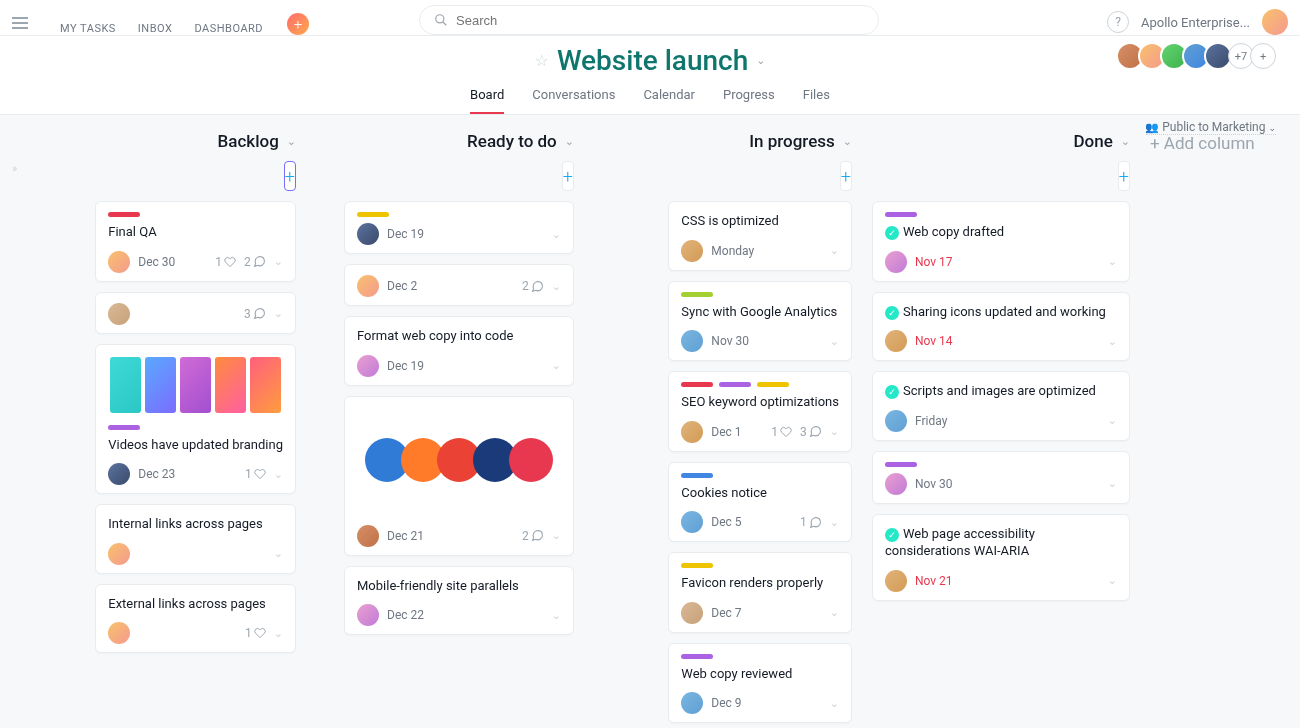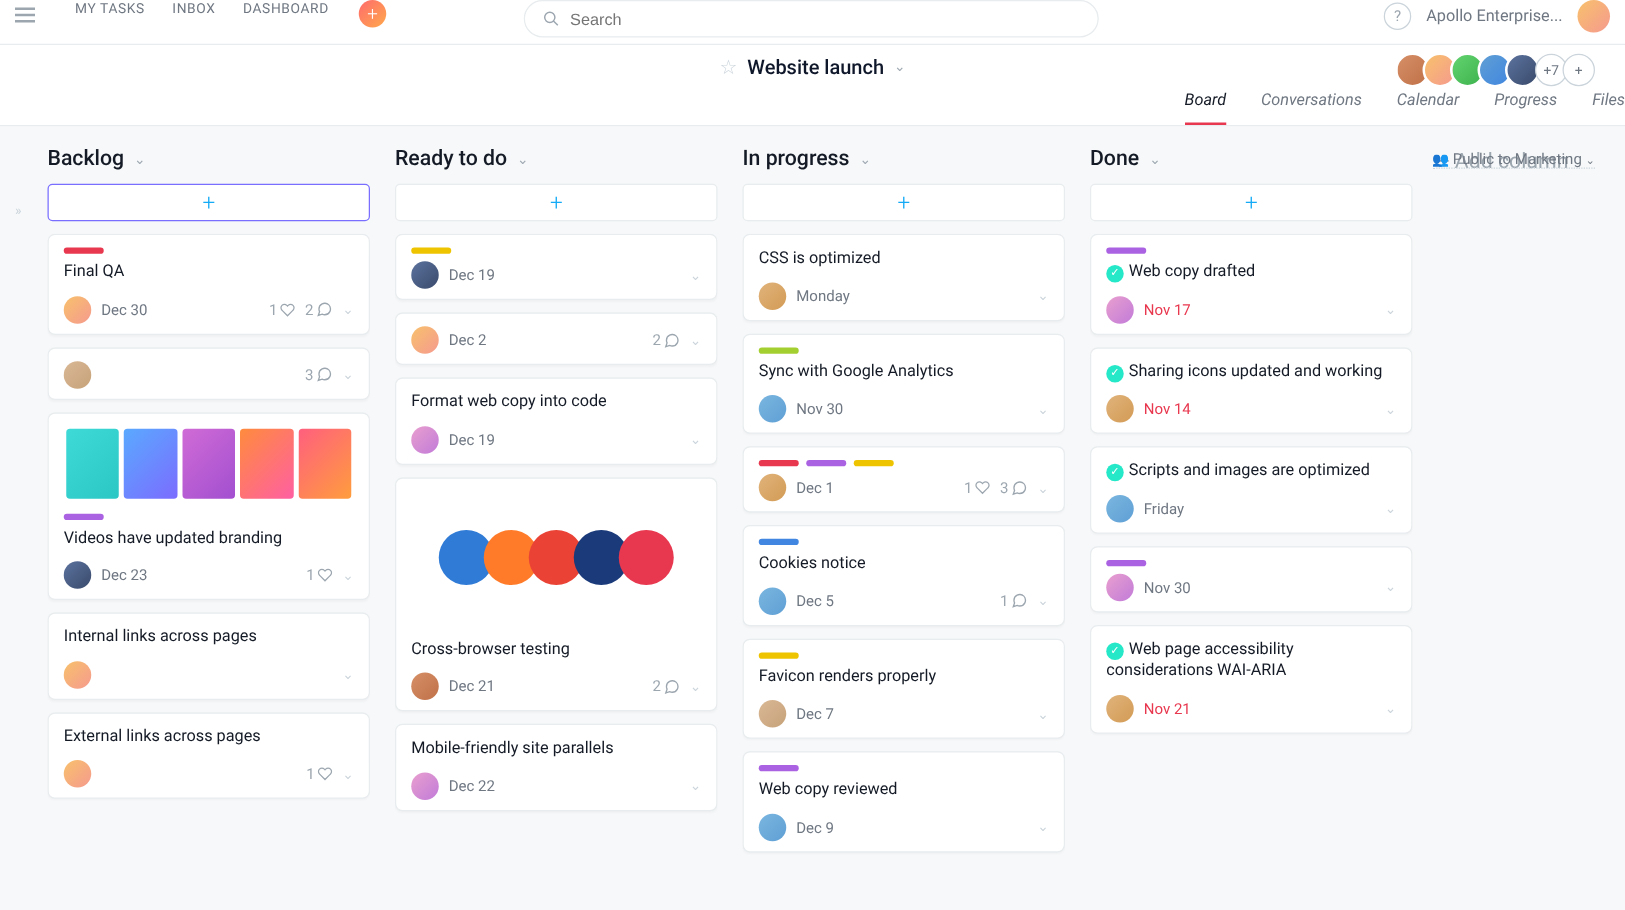--- a/index.html
+++ b/index.html
@@ -1,44 +1,44 @@
 <!DOCTYPE html>
 <html><head>
 <meta charset="utf-8">
 <style>
 * { box-sizing: border-box; margin: 0; padding: 0; }
 body { font-family: -apple-system, BlinkMacSystemFont, "Segoe UI", Roboto, Helvetica, Arial, sans-serif; background: #f6f8f9; color: #151b26; font-size: 13px; overflow: hidden; }
-.topbar { height: 36px; background: #fff; display: flex; align-items: flex-start; padding: 0 12px; border-bottom: 1px solid #e8ecee; }
+.topbar { height: 36px; background: #fff; display: flex; align-items: flex-end; padding: 0 12px; border-bottom: 1px solid #e8ecee; }
 .hamburger { width: 24px; height: 24px; display:flex; flex-direction:column; justify-content:center; gap:3px; cursor:pointer; margin-right:24px;}
 .hamburger span { height:2px; background:#9ca6af; width:16px; }
 .topnav { display:flex; gap:22px; font-size:11px; letter-spacing:0.5px; color:#6f7782; }
 .topnav a { text-decoration:none; color:#6f7782; cursor:pointer; }
 .plus-circle { width:22px; height:22px; border-radius:50%; background: linear-gradient(135deg,#ff6b6b,#ffa94d); margin-left:24px; display:flex; align-items:center; justify-content:center; color:#fff; font-size:15px; font-weight:300; cursor:pointer;}
 .search-wrap { flex: 0 1 460px; margin-left: 110px; }
 .search { height:30px; border:1px solid #e8ecee; border-radius:15px; display:flex; align-items:center; padding:0 14px; color:#9ca6af; gap:8px; }
 .search input { border:none; outline:none; flex:1; font-size:13px; background:transparent; }
 .top-right { margin-left:auto; display:flex; align-items:center; gap:12px; color:#6f7782; }
 .help-circle { width:22px; height:22px; border-radius:50%; border:1px solid #cbd4db; display:flex; align-items:center; justify-content:center; font-size:12px; color:#9ca6af; cursor:pointer;}
 .org-name { font-size:13px; cursor:pointer; }
 .avatar { width:26px; height:26px; border-radius:50%; display:inline-block; }
 .header { text-align:center; padding:8px 0 0; background:#fff; position:relative; border-bottom:1px solid #e8ecee;}
 .proj-title-row { display:flex; justify-content:center; align-items:center; gap:8px; }
-.proj-title { font-size:16px; font-weight:500; color:#0f172a; }
+.proj-title { font-size:28px; font-weight:500; color:#0f766e; }
 .star { color:#cbd4db; font-size:16px; cursor:pointer; }
 .chev { color:#9ca6af; font-size:11px; cursor:pointer; }
-.tabs { display:flex; gap:28px; justify-content:flex-end; margin-top:4px; font-size:13px; color:#6f7782;font-style:italic; }
+.tabs { display:flex; gap:28px; justify-content:center; margin-top:4px; font-size:13px; color:#6f7782; }
 .tab { padding:6px 0 10px; cursor:pointer; }
 .tab.active { color:#151b26; border-bottom:2px solid #e8384f; }
 .members { position:absolute; right:24px; top:6px; display:flex; align-items:center; gap:-4px; }
 .members .avcirc { width:28px; height:28px; border-radius:50%; border:2px solid #fff; margin-left:-6px; }
 .plus-small, .count-small { width:26px; height:26px; border-radius:50%; background:#fff; border:1px solid #cbd4db; display:flex; align-items:center; justify-content:center; font-size:11px; color:#6f7782; cursor:pointer; margin-left:-4px;}
 .visibility { position:absolute; right:24px; top:40px; font-size:12px; color:#6f7782; border-bottom:1px dotted #cbd4db; cursor:pointer;margin-top:44px;}
 .board { display:flex; gap:20px; padding:16px 38px; height:calc(100vh - 110px); overflow:hidden; align-items:flex-start; }
 .expand-tick { position:absolute; left:12px; top:162px; color:#cbd4db; font-size:11px; cursor:pointer; }
-.column { width:258px; flex-shrink:0; display:flex; flex-direction:column; }
+.column { width:258px; flex-shrink:0; display:flex; flex-direction:column;align-items:flex-end; }
 .col-head { display:flex; align-items:center; gap:8px; margin-bottom:10px; }
 .col-title { font-size:17px; font-weight:500; }
 .col-chev { color:#9ca6af; font-size:11px; cursor:pointer; }
 .add-card-btn { background:#fff; border:1px solid #e8ecee; border-radius:4px; height:30px; display:flex; align-items:center; justify-content:center; color:#14aaf5; font-size:18px; font-weight:300; cursor:pointer; margin-bottom:10px;}
 .add-card-btn.outlined { border:1.5px solid #796eff; }
 .cards { display:flex; flex-direction:column; gap:10px; overflow-y:auto; padding-bottom:20px; }
 .cards::-webkit-scrollbar{width:0;}
 .card { background:#fff; border:1px solid #e8ecee; border-radius:6px; padding:10px 12px 8px; box-shadow:0 1px 2px rgba(0,0,0,0.03); cursor:pointer;}
 .tags { display:flex; gap:6px; margin-bottom:6px; }
 .tag { height:5px; width:32px; border-radius:3px; }
@@ -244,21 +244,20 @@
           </div>
         </div>
         <div class="card">
           <div class="browser-row">
             <div class="brcircle" style="background:#2f7bd6;margin-left:0px"></div>
             <div class="brcircle" style="background:#ff7b29;margin-left:-8px"></div>
             <div class="brcircle" style="background:#ea4335;margin-left:-8px"></div>
             <div class="brcircle" style="background:#1a3a7a;margin-left:-8px"></div>
             <div class="brcircle" style="background:#e8384f;margin-left:-8px"></div>
           </div>
-          <div class="card-title"><span>Cross-browser testing</span></div>
           <div class="card-footer">
             <span class="avatar" style="background:linear-gradient(135deg,#d68f67,#c07147)"></span>
             <span class="">Dec 21</span>
             <div class="footer-right">
               <span class="stat">2<svg class="comment" viewBox="0 0 24 24" fill="none" stroke="#9ca6af" stroke-width="2">
                   <path d="M21 11.5a8.38 8.38 0 0 1-.9 3.8 8.5 8.5 0 0 1-7.6 4.7 8.38 8.38 0 0 1-3.8-.9L3 21l1.9-5.7a8.38 8.38 0 0 1-.9-3.8 8.5 8.5 0 0 1 4.7-7.6 8.38 8.38 0 0 1 3.8-.9h.5a8.48 8.48 0 0 1 8 8v.5z"></path>
                 </svg></span>
               <span class="more-chev">⌄</span>
             </div>
           </div>
@@ -304,20 +303,21 @@
               <span class="more-chev">⌄</span>
             </div>
           </div>
         </div>
         <div class="card">
           <div class="tags">
             <span class="tag" style="background:#e8384f"></span>
             <span class="tag" style="background:#aa62e3"></span>
             <span class="tag" style="background:#eec300"></span>
           </div>
+          <div class="card-title"><span>SEO keyword optimizations</span></div>
           <div class="card-footer">
             <span class="avatar" style="background:linear-gradient(135deg,#e0b37b,#d39b55)"></span>
             <span class="">Dec 1</span>
             <div class="footer-right">
               <span class="stat">1<svg class="heart" viewBox="0 0 24 24" fill="none" stroke="#9ca6af" stroke-width="2">
                   <path d="M20.84 4.61a5.5 5.5 0 0 0-7.78 0L12 5.67l-1.06-1.06a5.5 5.5 0 0 0-7.78 7.78l1.06 1.06L12 21.23l7.78-7.78 1.06-1.06a5.5 5.5 0 0 0 0-7.78z"></path>
                 </svg></span>
               <span class="stat">3<svg class="comment" viewBox="0 0 24 24" fill="none" stroke="#9ca6af" stroke-width="2">
                   <path d="M21 11.5a8.38 8.38 0 0 1-.9 3.8 8.5 8.5 0 0 1-7.6 4.7 8.38 8.38 0 0 1-3.8-.9L3 21l1.9-5.7a8.38 8.38 0 0 1-.9-3.8 8.5 8.5 0 0 1 4.7-7.6 8.38 8.38 0 0 1 3.8-.9h.5a8.48 8.48 0 0 1 8 8v.5z"></path>
                 </svg></span>

